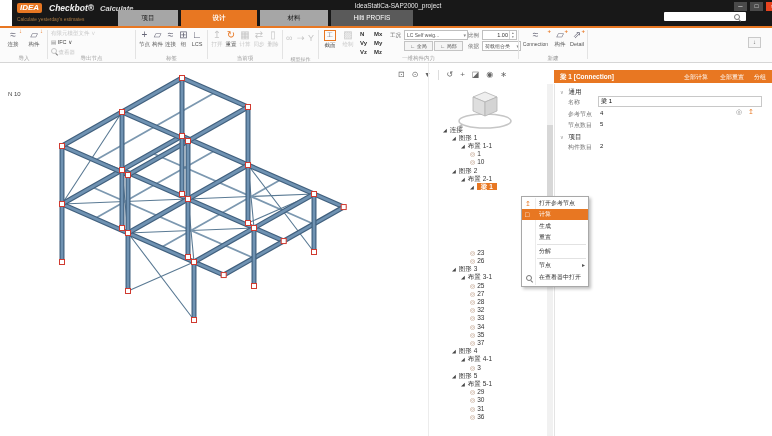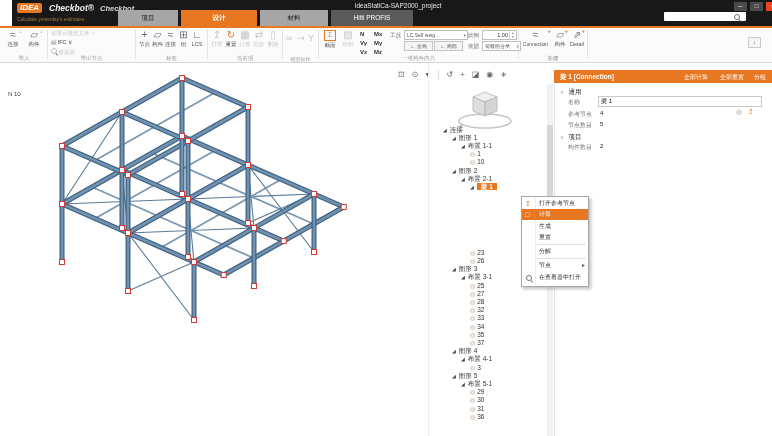--- a/index.html
+++ b/index.html
@@ -97,21 +97,21 @@
   svg{position:absolute;}
 </style>
 </head>
 <body>
 
 <div class="screen">
 
   <div class="tbar">
     <span class="logo-idea">IDEA</span>
     <span class="logo-statica">Checkbot®</span>
-    <span class="logo-product">Checkbot</span>
+    <span class="logo-product">Calculate</span>
     <span class="tagline">Calculate yesterday's estimates</span>
     <span class="wtitle">IdeaStatiCa-SAP2000_project</span>
     <span class="wbtn" style="left:722px;">─</span>
     <span class="wbtn" style="left:738px;">□</span>
     <span class="wbtn close" style="left:754px;">×</span>
     <span class="searchbox">
       <input value="" style="">
       <span class="mag" style="right:6px;top:2px;"></span>
     </span>
 

